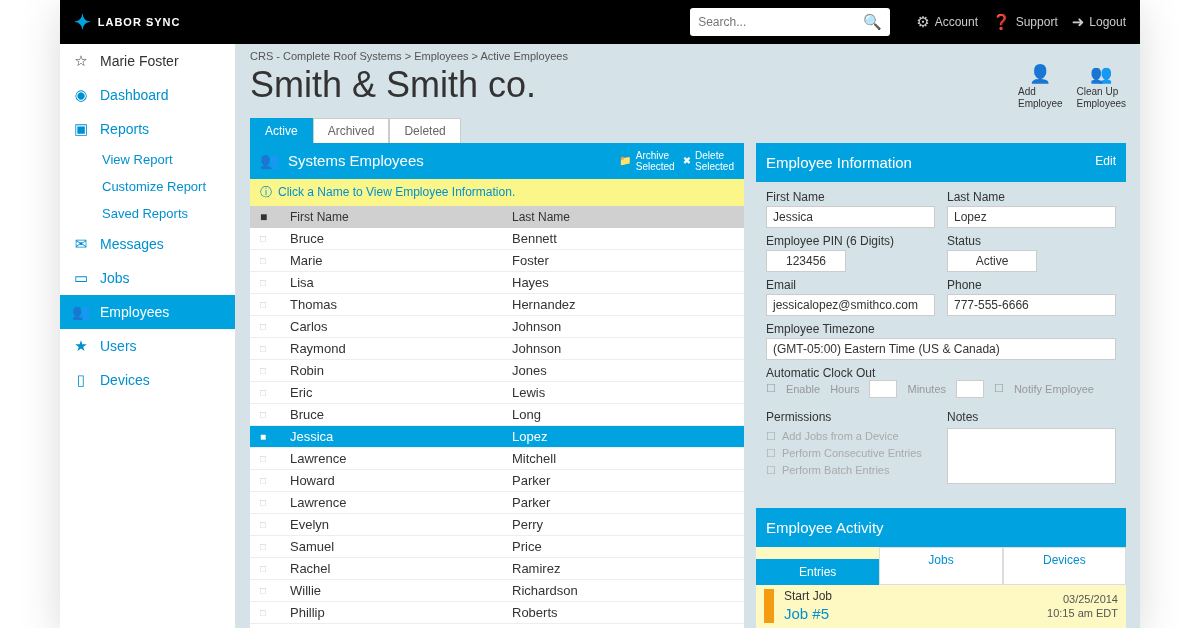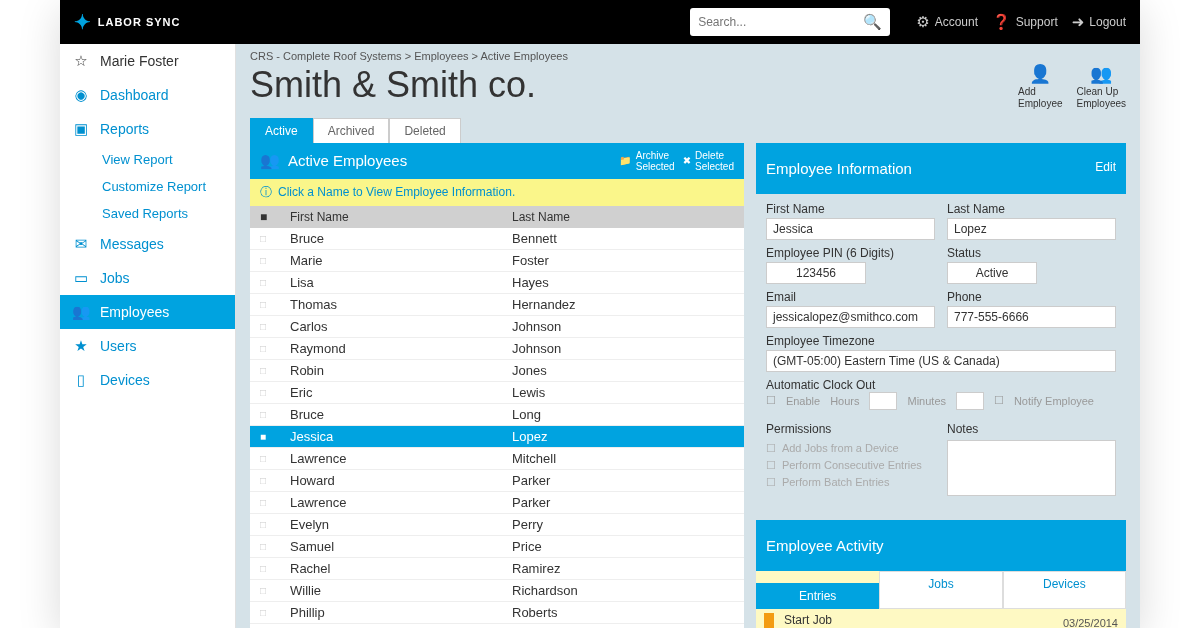--- a/index.html
+++ b/index.html
@@ -42,21 +42,21 @@
 .col-chk { width: 30px; }
 .col-fn { flex: 1; }
 .col-ln { flex: 1; }
 .rows { flex: 1; overflow-y: auto; }
 .row { display: flex; padding: 3px 10px; font-size: 13px; color: #333; border-bottom: 1px solid #eee; align-items: center; cursor: pointer; }
 .row .chk { width: 30px; color: #ccc; font-size: 10px; }
 .row.selected { background: #00a3e0; color: #fff; }
 .row.selected .chk { color: #fff; }
 .panel-right { width: 370px; display: flex; flex-direction: column; gap: 10px; overflow: hidden; }
 .info-panel { background: #d5e2e8; }
-.info-head { background: #00a3e0; color: #fff; padding: 17px 10px; display: flex; font-size: 15px; text-align: right; }
+.info-head { background: #00a3e0; color: #fff; padding: 11px 10px; display: flex; font-size: 15px; text-align: right; }
 .info-head .edit { margin-left: auto; font-size: 12px; cursor: pointer; }
 .info-body { padding: 8px 10px; font-size: 12px; color: #333; }
 .field-row { display: flex; gap: 12px; margin-bottom: 6px; }
 .field { flex: 1; }
 .field label { display: block; font-size: 12px; margin-bottom: 2px; }
 .field .val { background: #fff; border: 1px solid #ccc; padding: 3px 6px; font-size: 12px; }
 .clock-row { display: flex; align-items: center; gap: 10px; font-size: 11px; color: #999; }
 .clock-row .box { width: 28px; height: 18px; background: #fff; border: 1px solid #ccc; }
 .perm { font-size: 12px; margin: 6px 0 4px; }
 .perm-item { font-size: 11px; color: #aaa; padding: 2px 0; display: flex; align-items: center; gap: 6px; }
@@ -160,21 +160,21 @@
       <div class="tabs">
         <div class="tab active">Active</div>
         <div class="tab">Archived</div>
         <div class="tab">Deleted</div>
       </div>
 
       <div class="content">
         <div class="panel-left">
           <div class="panel-head">
             <span class="ico">👥</span>
-            <span>Active Employees</span>
+            <span>Systems Employees</span>
             <div class="panel-head-spacer"></div>
             <div class="panel-head-act">
                 <span>📁</span>
                 <span style="white-space:pre-line">Archive
 Selected</span>
               </div>
             <div class="panel-head-act">
                 <span>✖</span>
                 <span style="white-space:pre-line">Delete
 Selected</span>
@@ -300,21 +300,21 @@
                     <div class="val">Jessica</div>
                   </div>
                 <div class="field">
                     <label>Last Name</label>
                     <div class="val">Lopez</div>
                   </div>
               </div>
               <div class="field-row">
                 <div class="field">
                     <label>Employee PIN (6 Digits)</label>
-                    <div class="val" style="text-align:center;width:100px">123456</div>
+                    <div class="val" style="text-align:center;width:80px">123456</div>
                   </div>
                 <div class="field">
                     <label>Status</label>
                     <div class="val" style="text-align:center;width:90px">Active</div>
                   </div>
               </div>
               <div class="field-row">
                 <div class="field">
                     <label>Email</label>
                     <div class="val">jessicalopez@smithco.com</div>

